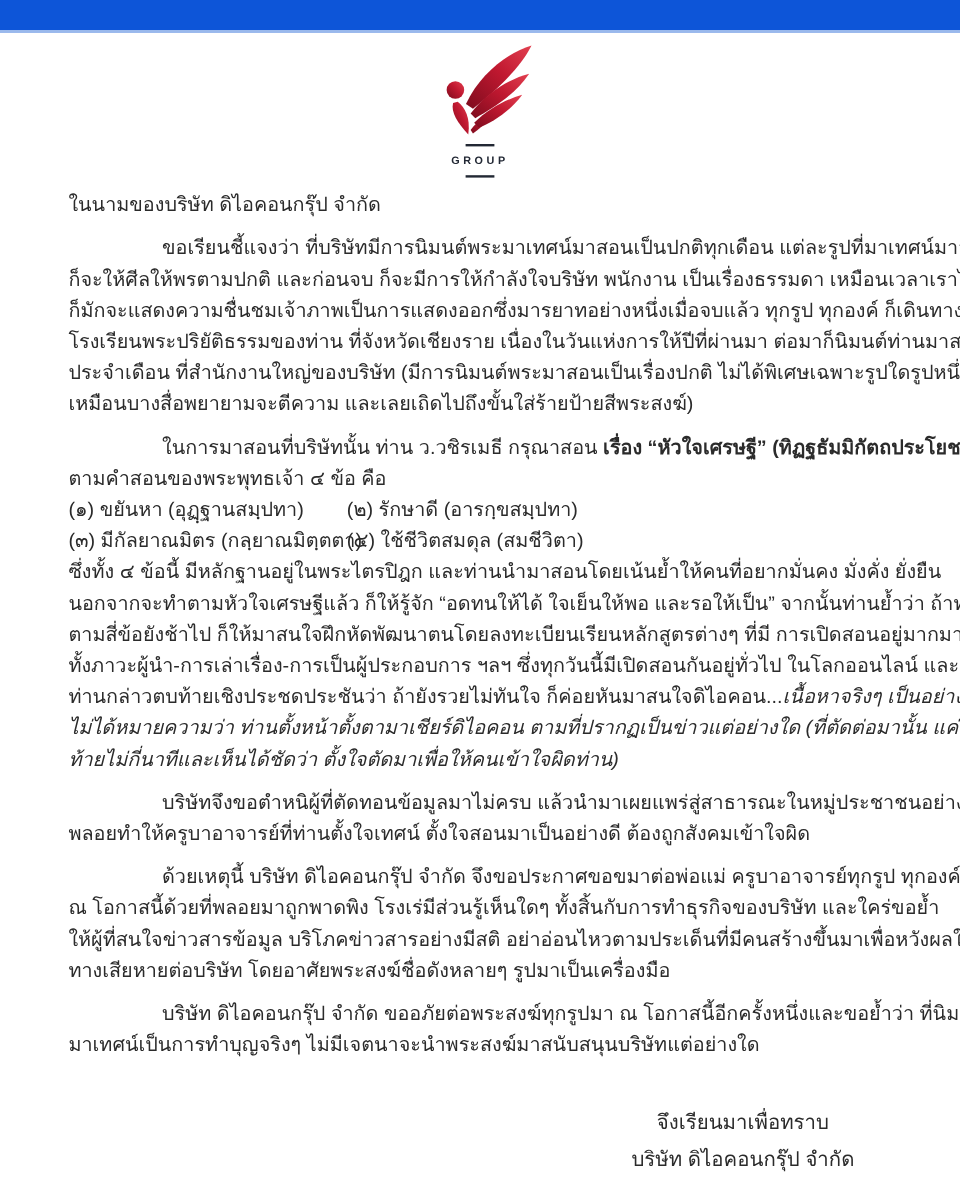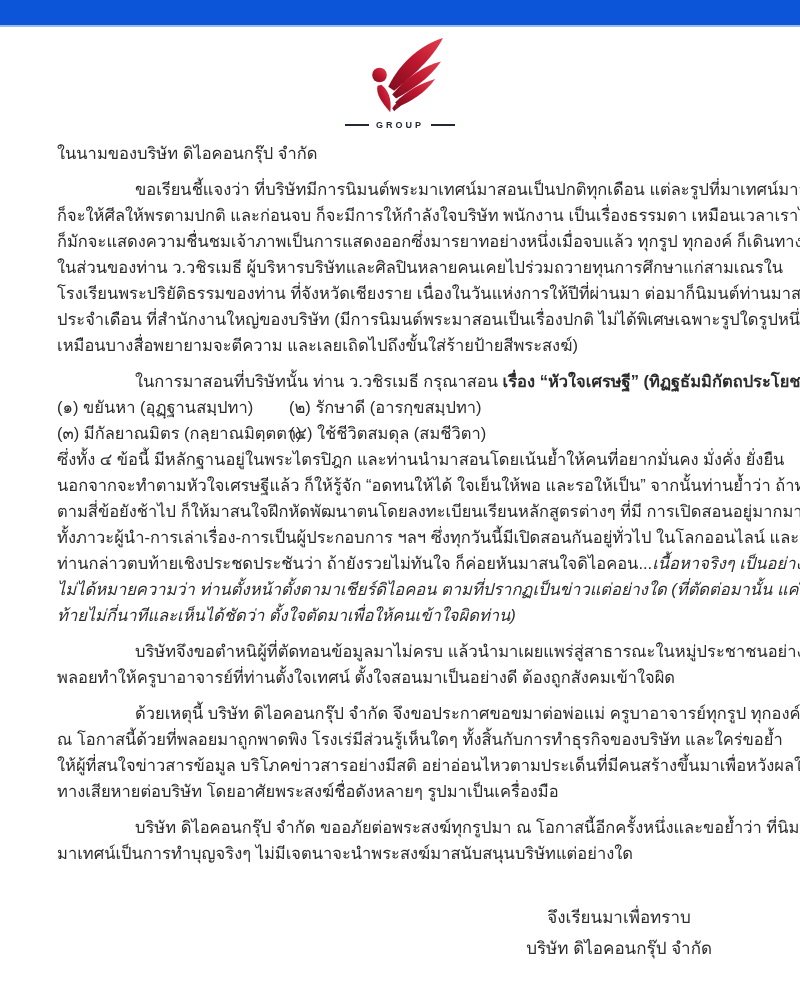--- a/index.html
+++ b/index.html
@@ -5,21 +5,21 @@
   html,body{margin:0;padding:0;}
   body{
     width:800px;height:1001px;background:#ffffff;
     font-family:"Liberation Sans","DejaVu Sans",sans-serif;
     color:#2b2b2b;overflow:hidden;
   }
   .topbar{height:25px;background:#0d55d8;border-bottom:2px solid #9ab9ec;}
   .logo-wrap{padding-top:9px;text-align:center;}
   .logo-icon{display:block;margin:0 auto;}
   .brand{font-size:21px;font-weight:bold;color:#222834;letter-spacing:2px;margin-top:-4px;}
-  .group-row{display:flex;align-items:center;justify-content:center;gap:7px;margin-top:2px;color:#222834;}
+  .group-row{display:flex;align-items:center;justify-content:center;gap:7px;margin-top:2px;color:#222834;flex-direction:column;}
   .group-label{font-size:9px;font-weight:bold;letter-spacing:3px;}
   .dash{width:24px;height:2px;background:#222834;}
   .content{margin:10px 64px 0 57px;font-size:16.5px;}
   .line{line-height:26px;white-space:nowrap;}
   .line.indent{padding-left:78px;}
   .line.gap{margin-top:10px;}
   .line.cols{display:grid;grid-template-columns:232px auto;}
   .b{font-weight:bold;}
   .i{font-style:italic;}
   .closing{margin:36px 88px 0 auto;width:max-content;text-align:center;font-size:17px;line-height:31px;}
@@ -50,25 +50,25 @@
     <span class="group-label">GROUP</span>
     <span class="dash"></span>
   </div>
 </div>
 
 <div class="content">
     <div class="line"><span>ในนามของบริษัท ดิไอคอนกรุ๊ป จำกัด</span></div>
     <div class="line indent gap"><span>ขอเรียนชี้แจงว่า ที่บริษัทมีการนิมนต์พระมาเทศน์มาสอนเป็นปกติทุกเดือน แต่ละรูปที่มาเทศน์มาสอน</span></div>
     <div class="line"><span>ก็จะให้ศีลให้พรตามปกติ และก่อนจบ ก็จะมีการให้กำลังใจบริษัท พนักงาน เป็นเรื่องธรรมดา เหมือนเวลาเราไปงานไหน</span></div>
     <div class="line"><span>ก็มักจะแสดงความชื่นชมเจ้าภาพเป็นการแสดงออกซึ่งมารยาทอย่างหนึ่งเมื่อจบแล้ว ทุกรูป ทุกองค์ ก็เดินทางกลับ</span></div>
-    <div class="line"><span>ในส่วนของท่าน ว.วชิรเมธี ผู้บริหารบริษัทและศิลปินหลายคนเคยไปร่วมถวายทุนการศึกษาแก่สามเณรใน</span></div>
     <div class="line"><span>โรงเรียนพระปริยัติธรรมของท่าน ที่จังหวัดเชียงราย เนื่องในวันแห่งการให้ปีที่ผ่านมา ต่อมาก็นิมนต์ท่านมาสอน</span></div>
     <div class="line"><span>ประจำเดือน ที่สำนักงานใหญ่ของบริษัท (มีการนิมนต์พระมาสอนเป็นเรื่องปกติ ไม่ได้พิเศษเฉพาะรูปใดรูปหนึ่ง</span></div>
     <div class="line"><span>เหมือนบางสื่อพยายามจะตีความ และเลยเถิดไปถึงขั้นใส่ร้ายป้ายสีพระสงฆ์)</span></div>
     <div class="line indent gap"><span>ในการมาสอนที่บริษัทนั้น ท่าน ว.วชิรเมธี กรุณาสอน </span><span class="b">เรื่อง “หัวใจเศรษฐี” (ทิฏฐธัมมิกัตถประโยชน์)</span></div>
+    <div class="line"><span>ตามคำสอนของพระพุทธเจ้า ๔ ข้อ คือ</span></div>
     <div class="line cols">
       <span>(๑) ขยันหา (อุฏฺฐานสมฺปทา)</span>
       <span>(๒) รักษาดี (อารกฺขสมฺปทา)</span>
     </div>
     <div class="line cols">
       <span>(๓) มีกัลยาณมิตร (กลฺยาณมิตฺตตา)</span>
       <span>(๔) ใช้ชีวิตสมดุล (สมชีวิตา)</span>
     </div>
     <div class="line"><span>ซึ่งทั้ง ๔ ข้อนี้ มีหลักฐานอยู่ในพระไตรปิฎก และท่านนำมาสอนโดยเน้นย้ำให้คนที่อยากมั่นคง มั่งคั่ง ยั่งยืน</span></div>
     <div class="line"><span>นอกจากจะทำตามหัวใจเศรษฐีแล้ว ก็ให้รู้จัก “อดทนให้ได้ ใจเย็นให้พอ และรอให้เป็น” จากนั้นท่านย้ำว่า ถ้าทำ</span></div>

